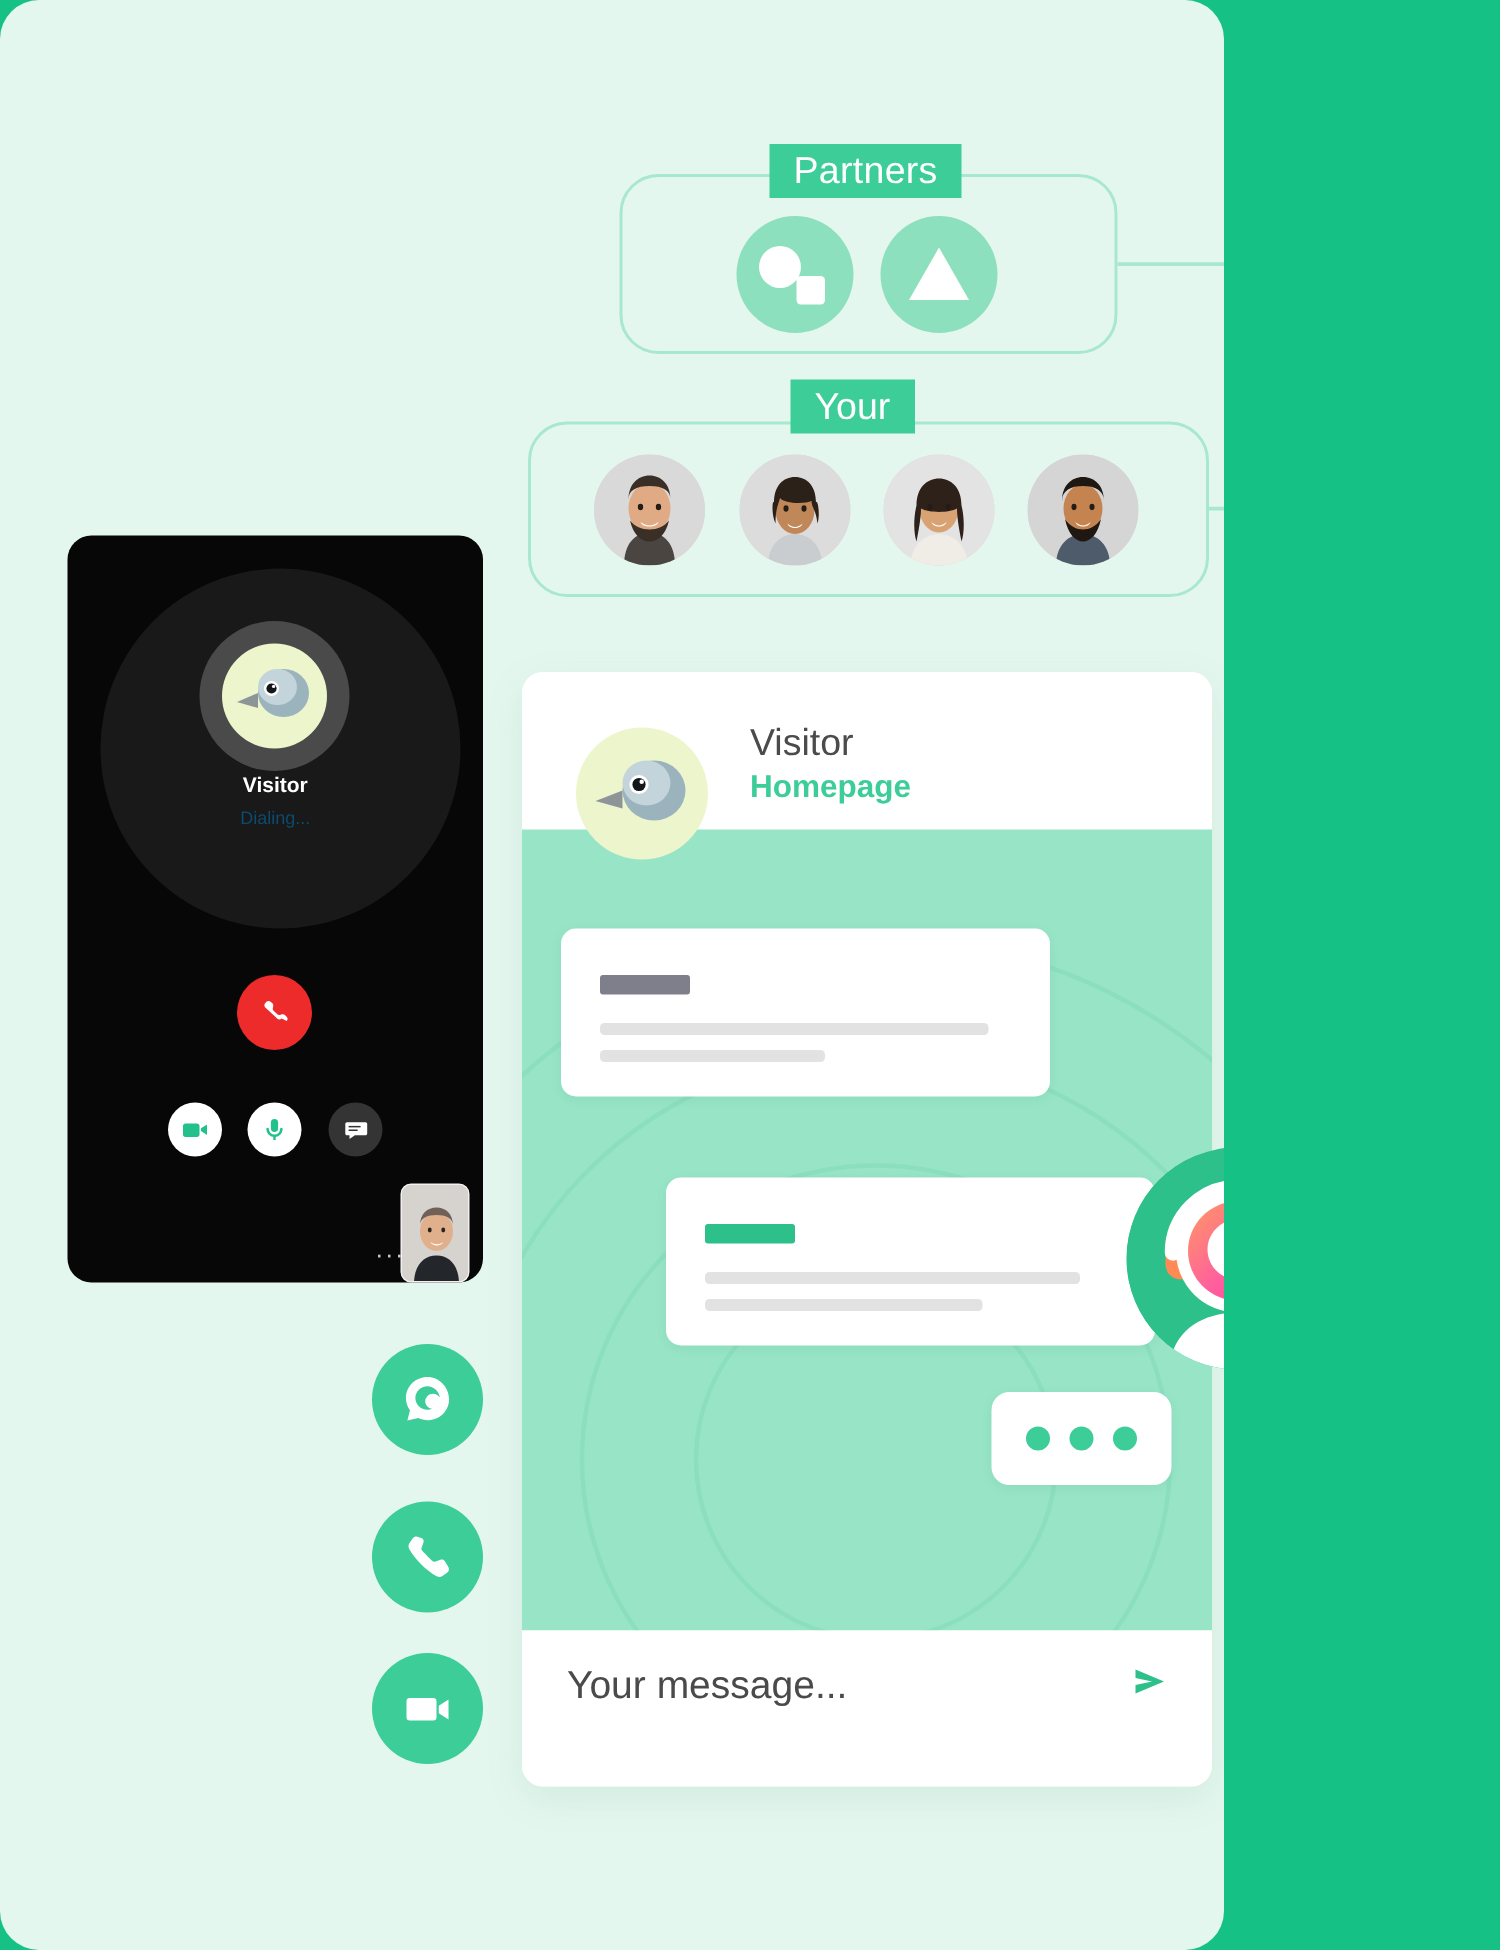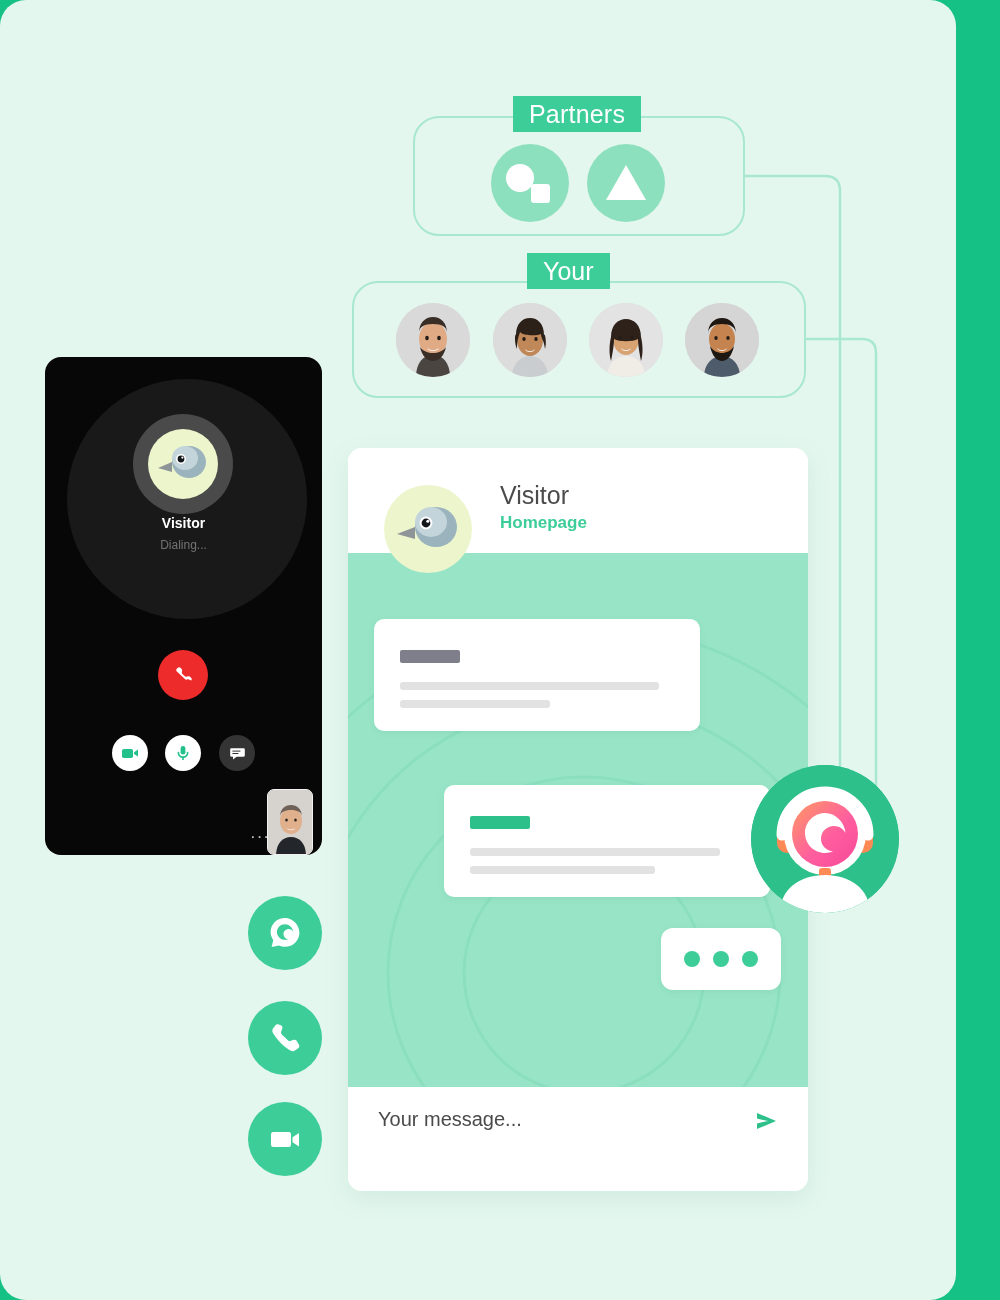--- a/index.html
+++ b/index.html
@@ -10,21 +10,21 @@
     overflow: hidden;
     font-family: "Liberation Sans", sans-serif;
   }
 
   body {
     background: #15c185;
   }
 
   #stage {
     position: relative;
-    width: 956px;
+    width: 816px;
     height: 1300px;
     background: #e4f7ee;
     border-radius: 26px;
     overflow: hidden;
   }
 
   
   #connectors {
     position: absolute;
     left: 0; top: 0;
@@ -158,21 +158,21 @@
     text-align: center;
     color: #ffffff;
     font-size: 14px;
     font-weight: bold;
   }
   #call-status {
     position: absolute;
     left: 45px; top: 538px;
     width: 277px;
     text-align: center;
-    color: #737373;
+    color: #0c4a6e;
     font-size: 12px;
   }
   #hangup-button {
     position: absolute;
     left: 158px; top: 650px;
     width: 50px; height: 50px;
     border-radius: 50%;
     background: #ee2b2b;
     display: flex;
     align-items: center;
@@ -254,21 +254,21 @@
     position: absolute;
     left: 152px; top: 33px;
     color: #4b4b4b;
     font-size: 25px;
     font-weight: 400;
   }
   #chat-header-subtitle {
     position: absolute;
     left: 152px; top: 65px;
     color: #3ccd98;
-    font-size: 17px;
+    font-size: 21px;
     font-weight: bold;
   }
   #chat-body {
     position: absolute;
     left: 0; top: 105px;
     width: 460px; height: 534px;
     background: #97e5c6;
     overflow: hidden;
   }
   #chat-bg-rings {
@@ -307,21 +307,21 @@
     background: #ffffff;
   }
   #chat-input {
     position: absolute;
     left: 30px; top: 21px;
     width: 330px;
     border: none;
     outline: none;
     background: transparent;
     color: #4a4a4a;
-    font-size: 20px;
+    font-size: 26px;
     font-family: "Liberation Sans", sans-serif;
   }
   #chat-input::placeholder { color: #4a4a4a; opacity: 1; }
   #send-button {
     position: absolute;
     left: 398px; top: 14px;
     width: 40px; height: 40px;
     display: flex;
     align-items: center;
     justify-content: center;

